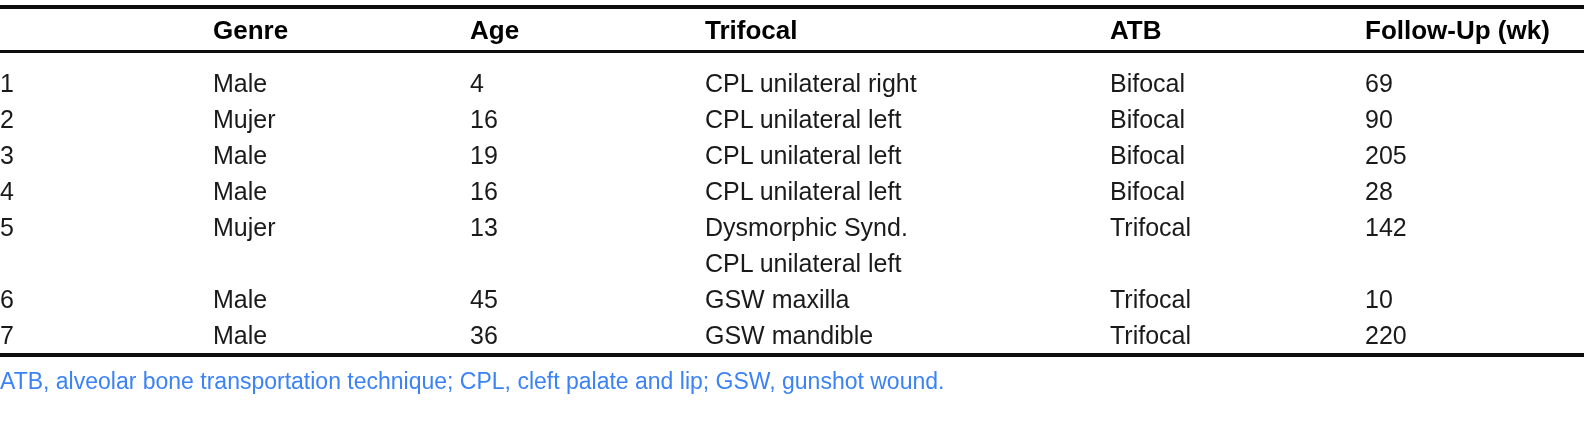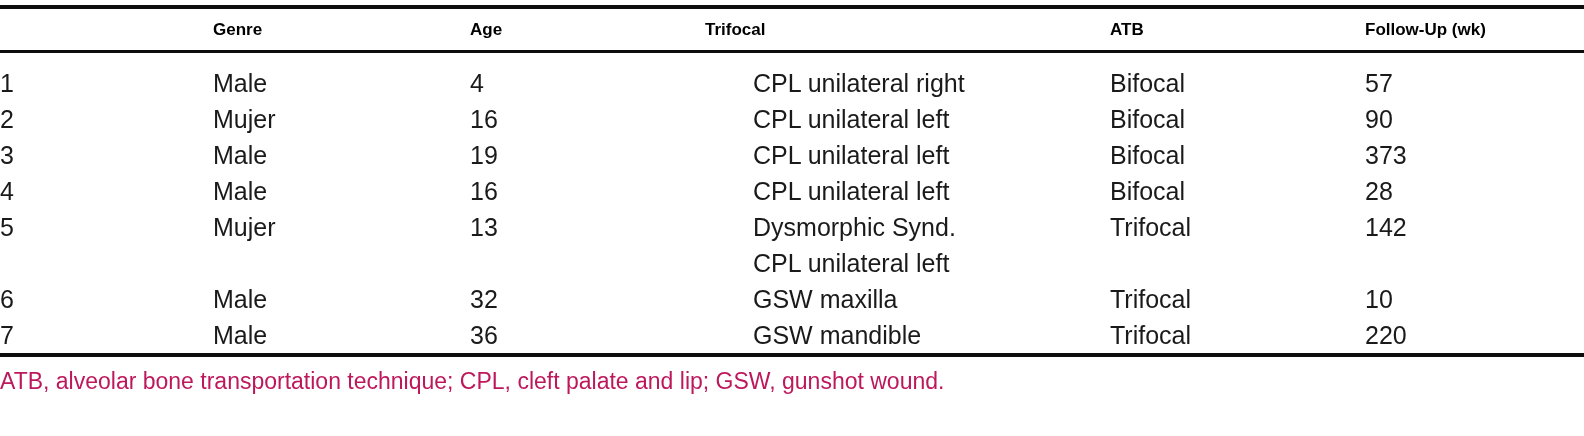--- a/index.html
+++ b/index.html
@@ -45,44 +45,44 @@
     font-size: 25px;
     line-height: 36px;
     color: #1a1a1a;
     font-weight: normal;
     white-space: nowrap;
   }
 
   table.data-table thead th {
     font-weight: bold;
     color: #000000;
-    font-size: 17px;
+    font-size: 26px;
     height: 40px;
     line-height: 40px;
     padding-top: 1px;
   }
 
   
   col.c-num   { width: 213px; }
   col.c-genre { width: 257px; }
   col.c-age   { width: 235px; }
   col.c-diag  { width: 405px; }
   col.c-atb   { width: 255px; }
   col.c-fu    { width: 219px; }
 
   tbody tr td { padding-top: 7px; }
   tbody tr:first-child td { padding-top: 12px; }
 
   .diag-line + .diag-line { display: block; }
-  .diag-line { display: block; margin-left: 48px; }
+  .diag-line { display: block; }
 
   .footnote {
     font-size: 23px;
     line-height: 30px;
-    color: #be185d;
+    color: #3b82f6;
     padding-top: 9px;
     white-space: nowrap;
   }
 </style>
 </head>
 <body>
 
 <div id="table-figure">
 
   <div class="rule rule-top"></div>
@@ -121,41 +121,41 @@
     </colgroup>
     <tbody id="table-body">
         <tr>
           <td>1</td>
           <td>Male</td>
           <td>4</td>
           <td>
             <span class="diag-line">CPL unilateral right</span>
           </td>
           <td>Bifocal</td>
-          <td>57</td>
+          <td>69</td>
         </tr>
         <tr>
           <td>2</td>
           <td>Mujer</td>
           <td>16</td>
           <td>
             <span class="diag-line">CPL unilateral left</span>
           </td>
           <td>Bifocal</td>
           <td>90</td>
         </tr>
         <tr>
           <td>3</td>
           <td>Male</td>
           <td>19</td>
           <td>
             <span class="diag-line">CPL unilateral left</span>
           </td>
           <td>Bifocal</td>
-          <td>373</td>
+          <td>205</td>
         </tr>
         <tr>
           <td>4</td>
           <td>Male</td>
           <td>16</td>
           <td>
             <span class="diag-line">CPL unilateral left</span>
           </td>
           <td>Bifocal</td>
           <td>28</td>
@@ -167,21 +167,21 @@
           <td>
             <span class="diag-line">Dysmorphic Synd.</span>
             <span class="diag-line">CPL unilateral left</span>
           </td>
           <td>Trifocal</td>
           <td>142</td>
         </tr>
         <tr>
           <td>6</td>
           <td>Male</td>
-          <td>32</td>
+          <td>45</td>
           <td>
             <span class="diag-line">GSW maxilla</span>
           </td>
           <td>Trifocal</td>
           <td>10</td>
         </tr>
         <tr>
           <td>7</td>
           <td>Male</td>
           <td>36</td>

